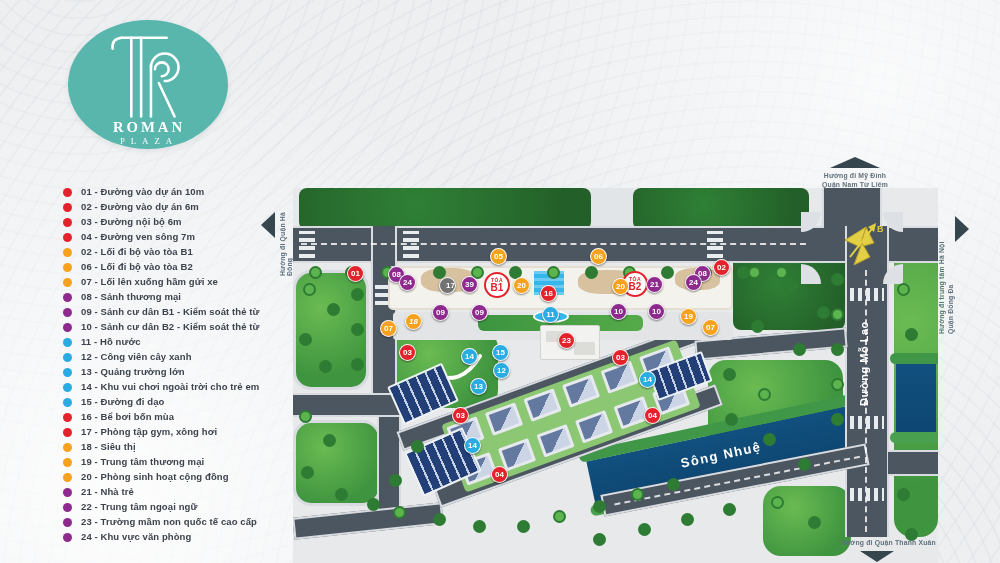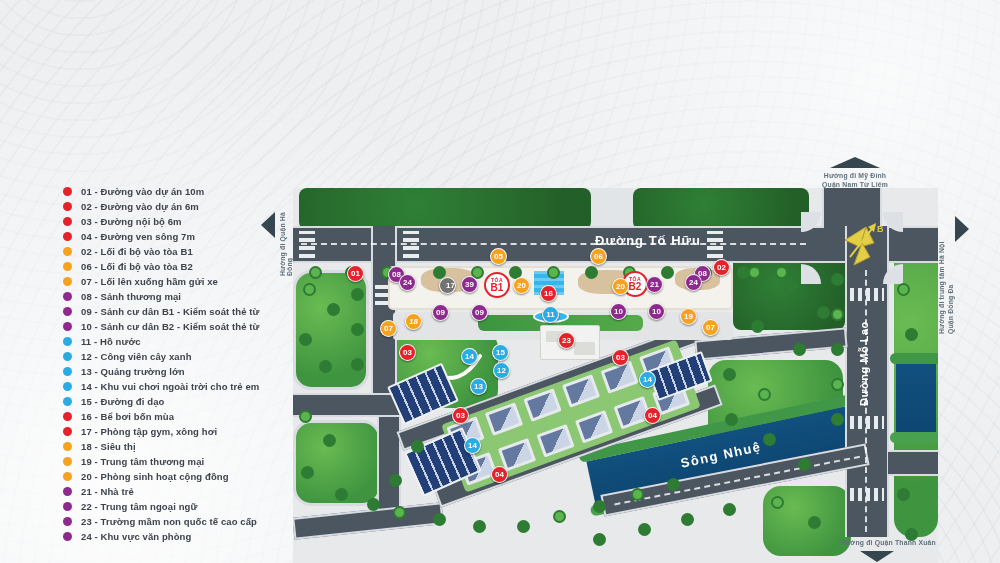--- a/index.html
+++ b/index.html
@@ -20,21 +20,21 @@
   .logo{position:absolute; left:68px; top:20px; width:160px; height:129px;}
   .logo .disc{position:absolute; inset:0; border-radius:50%; background:#58b6ad; box-shadow:0 2px 6px rgba(0,0,0,.08);}
   .logo svg{position:absolute; left:22px; top:6px;}
 
   
   .title{position:absolute; left:286px; top:52px; font-family:"Liberation Serif", serif;
     font-size:38px; font-weight:700; letter-spacing:1px; color:#4fa8a0;}
 
   
   .legend{position:absolute; left:63px; top:186px; display:flex; flex-direction:column; gap:4px;}
-  .li{display:flex; align-items:center; height:11px; white-space:nowrap;}
+  .li{display:flex; align-items:flex-end; height:11px; white-space:nowrap;}
   .dot{width:9px; height:9px; border-radius:50%; margin-right:9px; flex:0 0 9px;}
   .lt{font-size:9.5px; font-weight:700; color:#3d434d; letter-spacing:.1px;}
 
   
   .map{position:absolute; left:293px; top:188px; width:645px; height:375px; background:#e7e9eb; overflow:hidden;}
   .road{position:absolute; background:#4c5661; z-index:2;}
   .road.h{border-top:2px solid #d8dce1; border-bottom:2px solid #d8dce1;}
   .road.v{border-left:2px solid #d8dce1; border-right:2px solid #d8dce1;}
   .road.r{border:2px solid #d8dce1;}
   .dash{position:absolute; z-index:3;}
@@ -88,20 +88,37 @@
   .tri.left{border-top:13px solid transparent; border-bottom:13px solid transparent; border-right:14px solid #35464f;}
   .tri.right{border-top:13px solid transparent; border-bottom:13px solid transparent; border-left:14px solid #35464f;}
   .vcol{display:flex; gap:2px;}
   .vcol span{writing-mode:vertical-rl; transform:rotate(180deg);}
 </style>
 </head>
 <body>
 
 <div class="stage">
 
+  <div class="logo">
+    <div class="disc"></div>
+    <svg width="118" height="120" viewBox="0 0 120 122">
+      <g stroke="#ffffff" stroke-width="2.6" fill="none" stroke-linecap="round">
+        <path d="M32 12 q-10 1 -9 11"></path>
+        <path d="M32 12 h46"></path>
+        <path d="M42 12 v80"></path>
+        <path d="M52 12 v80"></path>
+        <path d="M62 92 V40"></path>
+        <path d="M62 42 a14 14 0 1 1 14 14"></path>
+        <path d="M66 44 a7 7 0 1 1 7 7"></path>
+        <path d="M70 58 l16 34"></path>
+      </g>
+      <text x="60" y="108" text-anchor="middle" fill="#fff" font-family="Liberation Serif, serif" font-size="15" font-weight="bold" letter-spacing="3">ROMAN</text>
+      <text x="60" y="120" text-anchor="middle" fill="#fff" font-family="Liberation Serif, serif" font-size="9" letter-spacing="6">PLAZA</text>
+    </svg>
+  </div>
 
 
   <div class="legend">
       <div class="li">
         <span class="dot" style="background: rgb(228, 34, 43);"></span>
         <span class="lt">01 - Đường vào dự án 10m</span>
       </div>
       <div class="li">
         <span class="dot" style="background: rgb(228, 34, 43);"></span>
         <span class="lt">02 - Đường vào dự án 6m</span>
@@ -291,21 +308,20 @@
       300px 345px #2e7b33, 345px 335px #2e7b33, 388px 325px #2e7b33, 430px 315px #2e7b33,
       455px 78px #2e7b33, 492px 92px #2e7b33, 524px 118px #2e7b33, 458px 132px #2e7b33, 500px 155px #2e7b33,
       430px 180px #2e7b33, 465px 200px #2e7b33, 432px 225px #2e7b33, 470px 245px #2e7b33, 505px 270px #2e7b33,
       478px 308px #2e7b33, 515px 328px #2e7b33, 604px 300px #2e7b33, 612px 340px #2e7b33, 604px 95px #2e7b33, 612px 140px #2e7b33;"></div>
     <div class="trees2" style="box-shadow:
       18px 80px #5cb44e, 90px 80px #5cb44e, 180px 80px #5cb44e, 256px 80px #5cb44e, 332px 80px #5cb44e,
       408px 80px #5cb44e, 484px 80px #5cb44e, 540px 122px #5cb44e, 540px 192px #5cb44e, 12px 97px #5cb44e,
       8px 224px #5cb44e, 102px 320px #5cb44e, 262px 324px #5cb44e, 340px 302px #5cb44e, 457px 80px #5cb44e,
       467px 202px #5cb44e, 480px 310px #5cb44e, 606px 97px #5cb44e;"></div>
 
-    <div class="roadlabel" style="left:270px; top:45px; width:170px; font-size:13px; letter-spacing:1px;">Đường Tố Hữu</div>
     <div class="roadlabel vlab" style="left:565px; top:128px; height:95px; font-size:11px; letter-spacing:.5px;">Đường Mỗ Lao</div>
 
     <svg class="compass" style="left:546px; top:28px;" width="46" height="52" viewBox="0 0 46 52">
       <g stroke="#b8a02c" stroke-width="1" fill="#e3cf45">
         <polygon points="6,24 27,11 21,31"></polygon>
         <polygon points="21,31 27,11 35,27"></polygon>
         <polygon points="15,49 23,27 31,41"></polygon>
       </g>
       <line x1="11" y1="41" x2="36" y2="9" stroke="#e3cf45" stroke-width="2"></line>
       <polygon points="37,7 29,11 35,16" fill="#e3cf45"></polygon>

